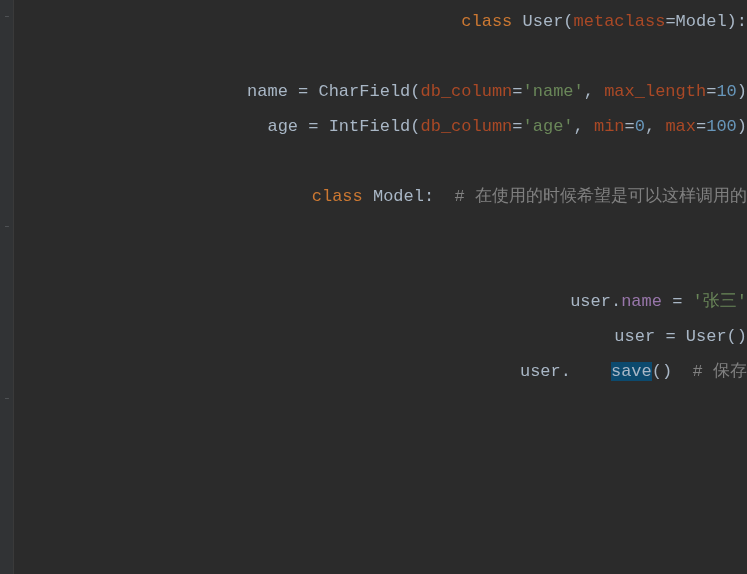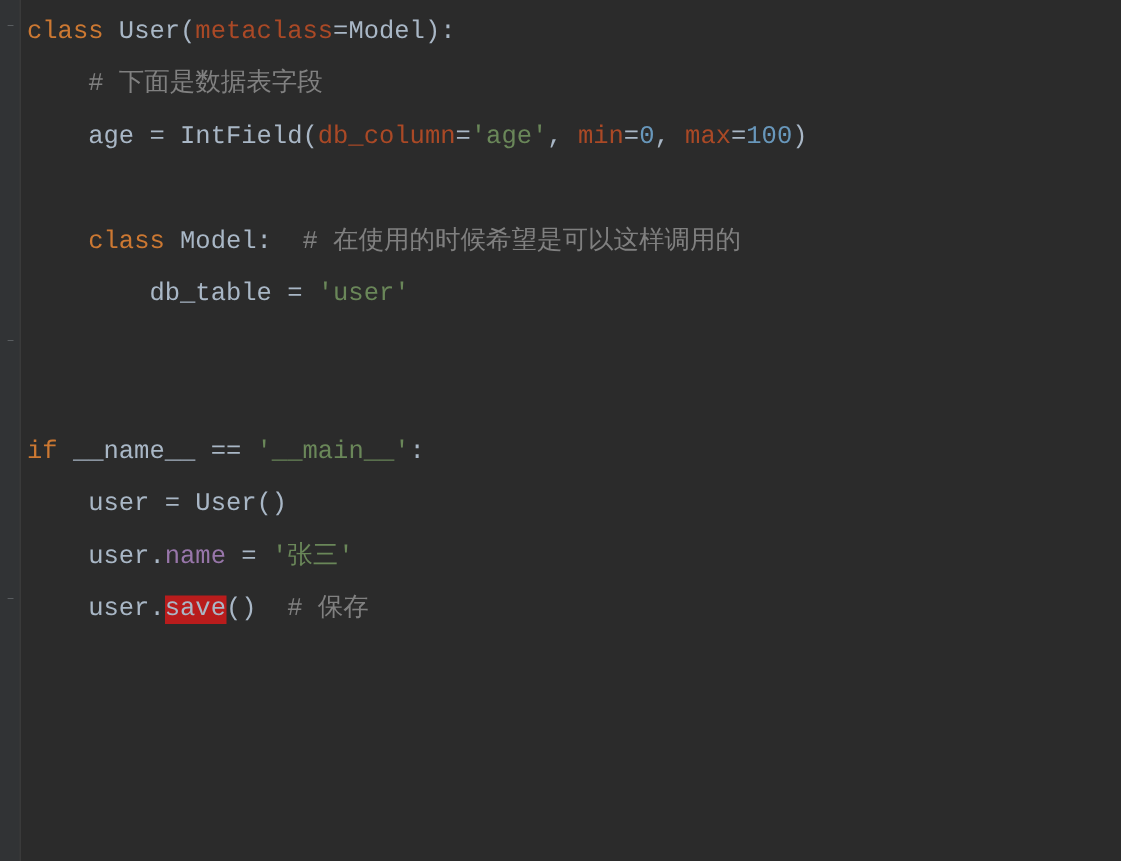--- a/index.html
+++ b/index.html
@@ -35,63 +35,64 @@
       width: 10px;
       height: 10px;
       color: #606366;
       font-size: 9px;
       line-height: 10px;
       text-align: center;
     }
     .code-line {
       white-space: pre;
       height: 35px;
+      text-align: right;
     }
     .kw { color: #cc7832; }
     .kwarg { color: #aa4926; }
     .str { color: #6a8759; }
     .num { color: #6897bb; }
     .cmt { color: #808080; }
     .op { color: #a9b7c6; }
     .ident { color: #a9b7c6; }
     .purple { color: #9876aa; }
     .highlight {
-      background: #b91c1c;
+      background: #0c4a6e;
+      margin-left: 40px;
     }
   </style>
 </head>
 <body>
 
 <div class="gutter">
   <div class="fold-marker" style="top:12px">–</div>
   <div class="fold-marker" style="top:222px">–</div>
   <div class="fold-marker" style="top:394px">–</div>
 </div>
 
 <div>
 
 <div class="code-line"><span class="kw">class</span><span class="ident"> User(</span><span class="kwarg">metaclass</span><span class="op">=</span><span class="ident">Model):</span></div>
 
-<div class="code-line"><span>    </span><span class="cmt"># 下面是数据表字段</span></div>
+<div class="code-line"><span>    </span></div>
 
+<div class="code-line"><span class="ident">    name = CharField(</span><span class="kwarg">db_column</span><span class="op">=</span><span class="str">'name'</span><span class="op">, </span><span class="kwarg">max_length</span><span class="op">=</span><span class="num">10</span><span class="op">)</span></div>
 
 <div class="code-line"><span class="ident">    age = IntField(</span><span class="kwarg">db_column</span><span class="op">=</span><span class="str">'age'</span><span class="op">, </span><span class="kwarg">min</span><span class="op">=</span><span class="num">0</span><span class="op">, </span><span class="kwarg">max</span><span class="op">=</span><span class="num">100</span><span class="op">)</span></div>
 
 <div class="code-line"></div>
 
 <div class="code-line"><span>    </span><span class="kw">class</span><span class="ident"> Model:  </span><span class="cmt"># 在使用的时候希望是可以这样调用的</span></div>
 
-<div class="code-line"><span class="ident">        db_table = </span><span class="str">'user'</span></div>
 
 <div class="code-line"></div>
 <div class="code-line"></div>
 
 
-<div class="code-line"><span class="kw">if</span><span> </span><span class="ident">__name__</span><span class="op"> == </span><span class="str">'__main__'</span><span class="op">:</span></div>
+
+<div class="code-line"><span class="ident">    user.</span><span class="purple">name</span><span class="op"> = </span><span class="str">'张三'</span></div>
 
 <div class="code-line"><span class="ident">    user = User()</span></div>
-
-<div class="code-line"><span class="ident">    user.</span><span class="purple">name</span><span class="op"> = </span><span class="str">'张三'</span></div>
 
 
 <div class="code-line"><span class="ident">    user.</span><span class="highlight">save</span><span class="ident">()  </span><span class="cmt"># 保存</span></div>
 
 </div>
 
 </body></html>

